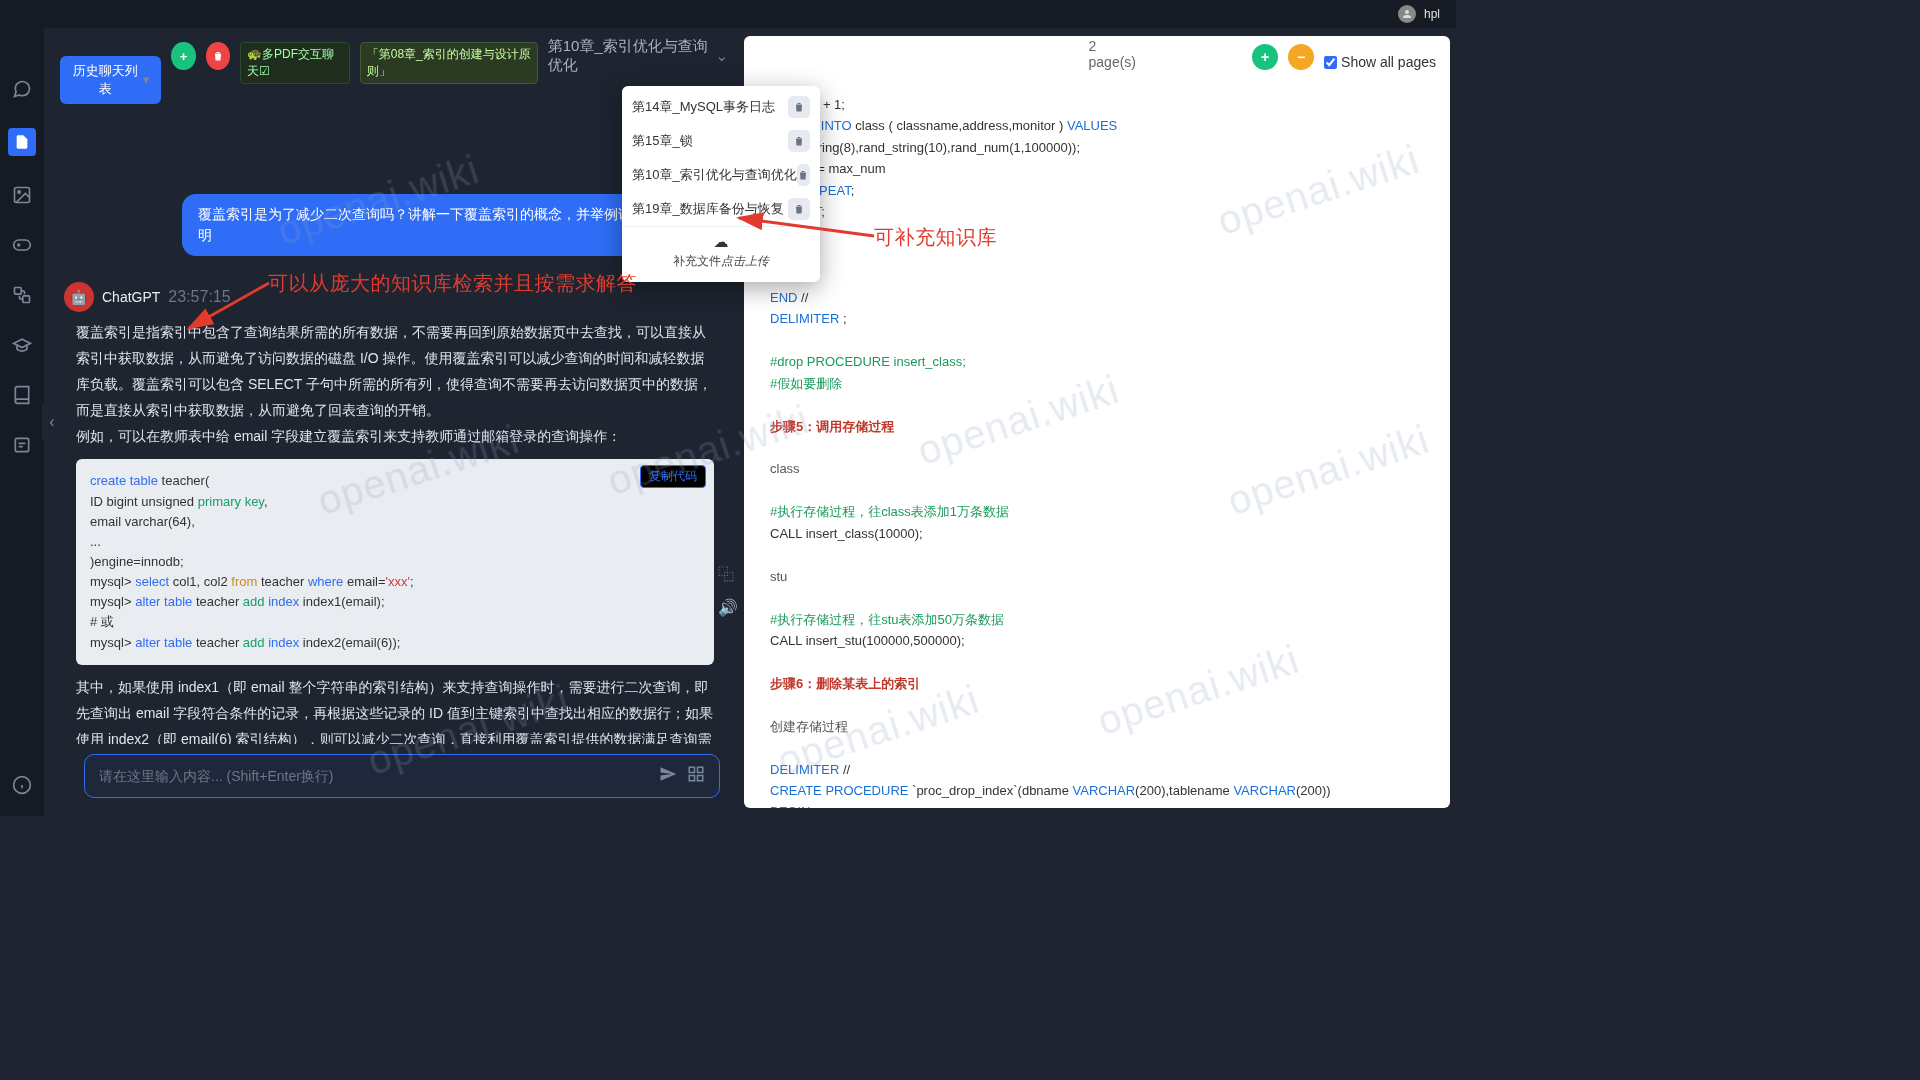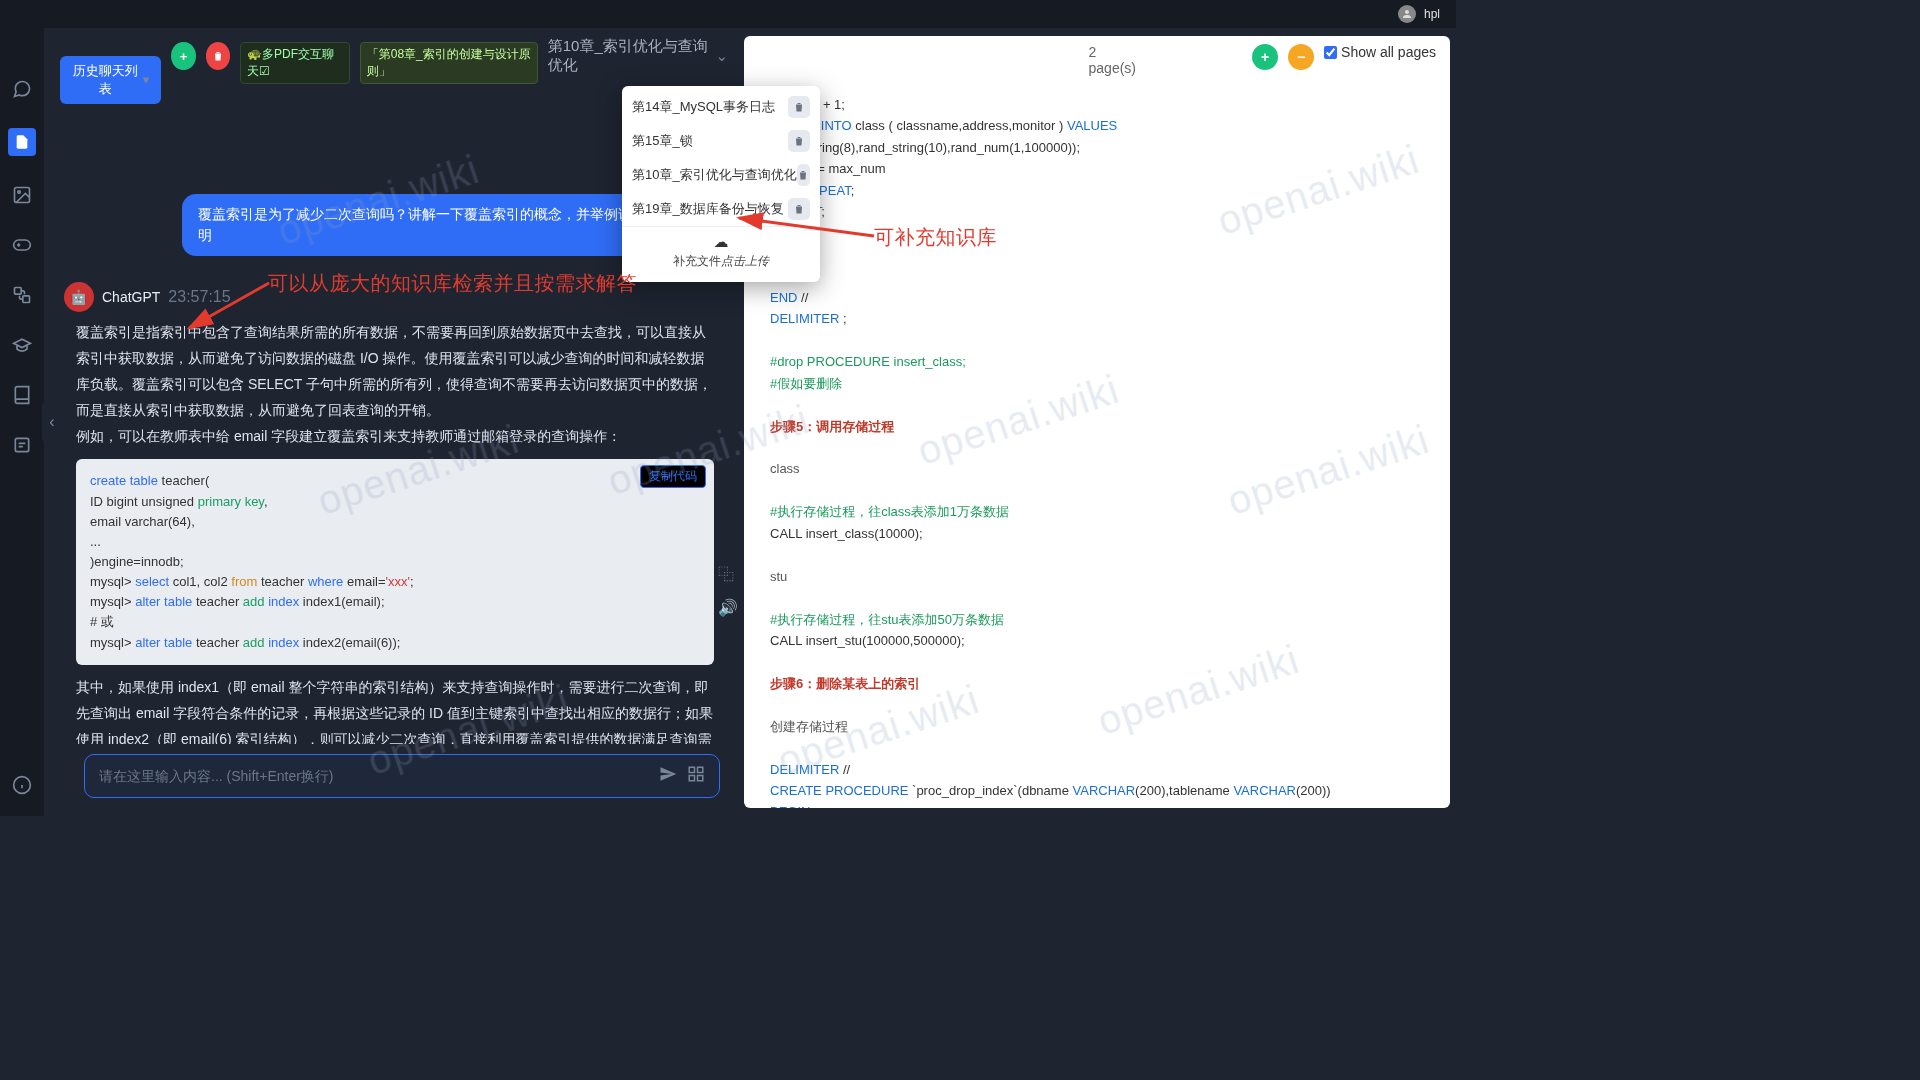--- a/index.html
+++ b/index.html
@@ -40,21 +40,21 @@
   .code .kw-o{color:#d08b1e;}
   .code .kw-r{color:#d23a3a;}
   .copybtn{position:absolute;top:6px;right:8px;border:1px solid #2f6df6;color:#2f6df6;background:#000000;font-size:12px;border-radius:4px;padding:2px 8px;cursor:pointer;}
   .inputbar{padding:10px 24px 18px 40px;}
   .inputwrap{border:1.5px solid #2f6df6;border-radius:10px;display:flex;align-items:center;padding:10px 14px;gap:10px;background:rgba(47,109,246,0.05);}
   .inputfield{flex:1;background:transparent;border:none;color:#dfe4ee;font-size:14px;outline:none;}
   .inputfield::placeholder{color:#6b7689;}
   .inicon{color:#7a8699;cursor:pointer;}
   .collapse{position:absolute;left:-2px;top:50%;transform:translateY(-50%);width:20px;height:40px;background:#1e2430;border-radius:4px;display:flex;align-items:center;justify-content:center;color:#7a8699;cursor:pointer;z-index:5;}
   .doccol{flex:1;background:#fff;color:#333;margin:8px 6px 8px 0;border-radius:6px;position:relative;overflow:hidden;}
-  .dochdr{position:absolute;top:8px;right:14px;display:flex;align-items:flex-start;gap:10px;z-index:3;font-size:14px;}
+  .dochdr{position:absolute;top:8px;right:14px;display:flex;align-items:flex-end;gap:10px;z-index:3;font-size:14px;}
   .dochdr .pages{position:absolute;right:300px;color:#666;}
   .chip{width:26px;height:26px;border-radius:50%;display:flex;align-items:center;justify-content:center;color:#fff;font-weight:bold;cursor:pointer;}
   .chip-g{background:#19c37d;}
   .chip-o{background:#f5a623;}
   .showall{display:flex;align-items:center;gap:4px;color:#333;}
   .showall input{accent-color:#2f6df6;}
   .docbody{height:100%;overflow-y:auto;padding:58px 26px 20px 26px;font-family:Consolas,monospace;font-size:13px;line-height:1.65;position:relative;}
   .docbody::-webkit-scrollbar{width:10px;}
   .docbody::-webkit-scrollbar-thumb{background:#bcc4d2;border-radius:5px;}
   .c-blue{color:#1a6fd4;}

